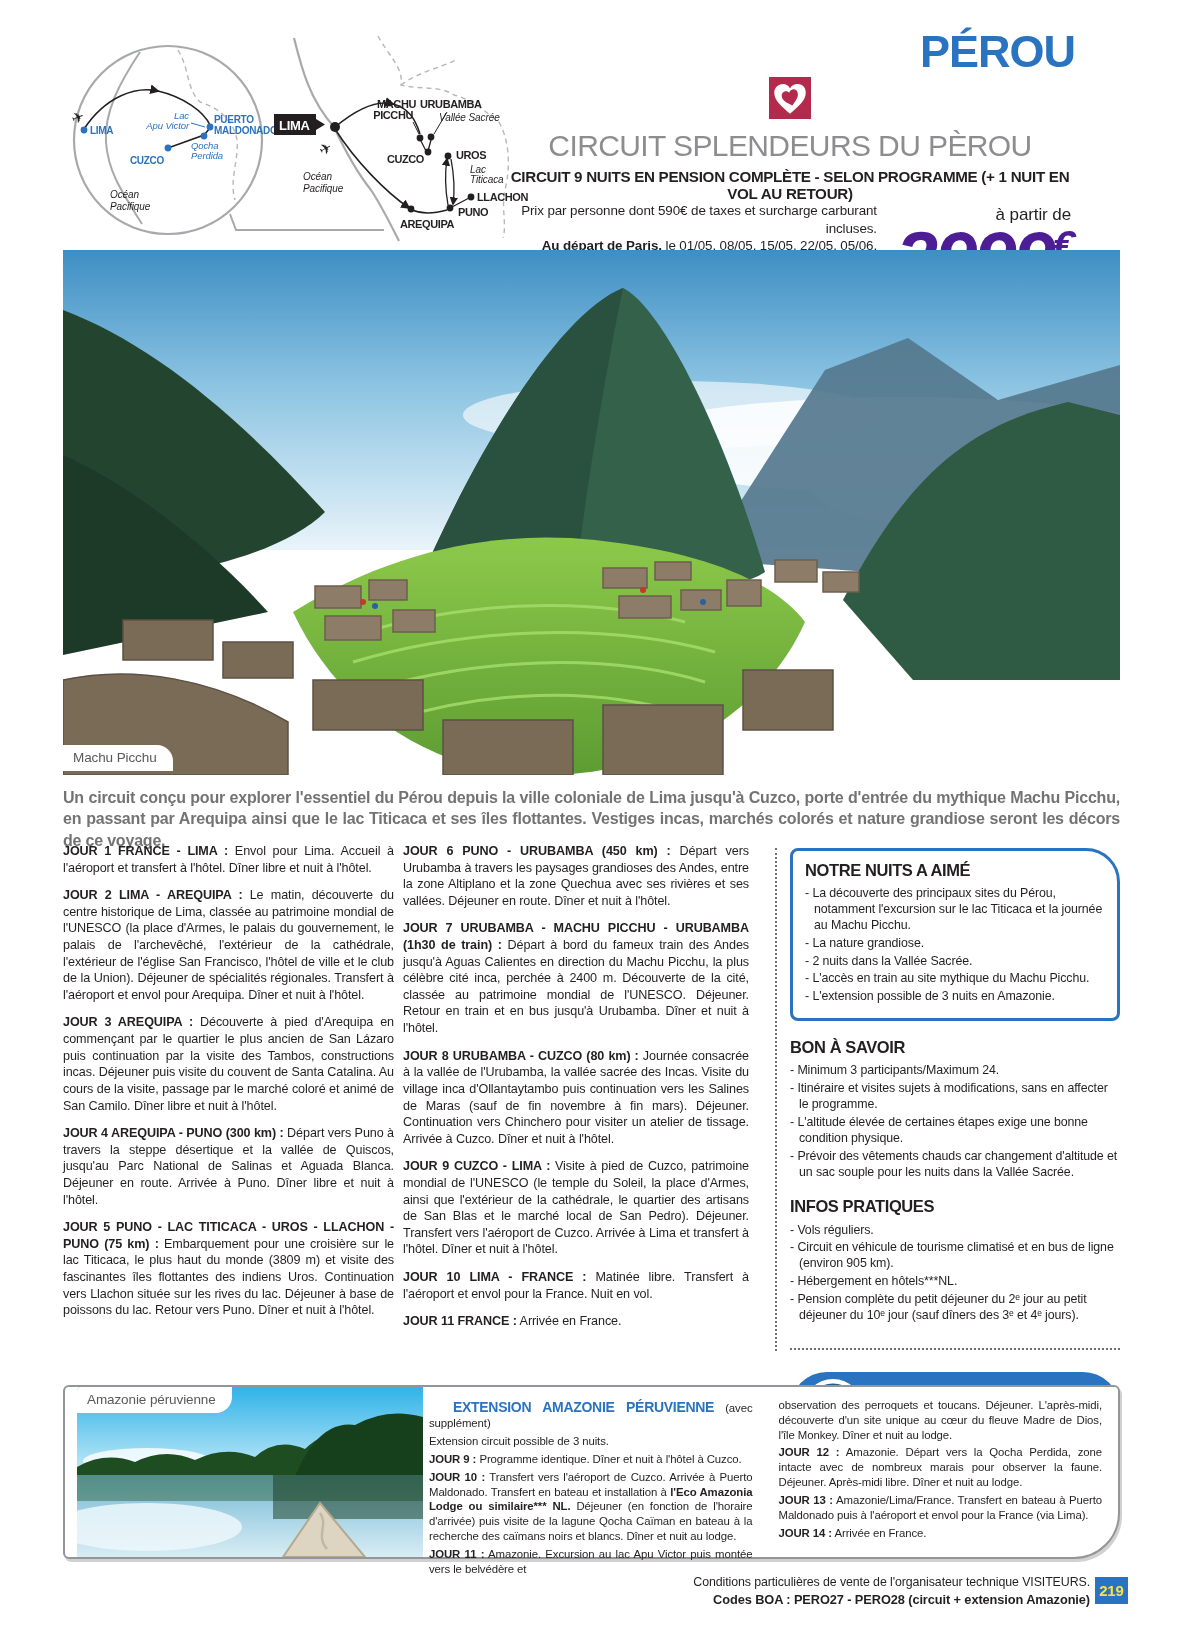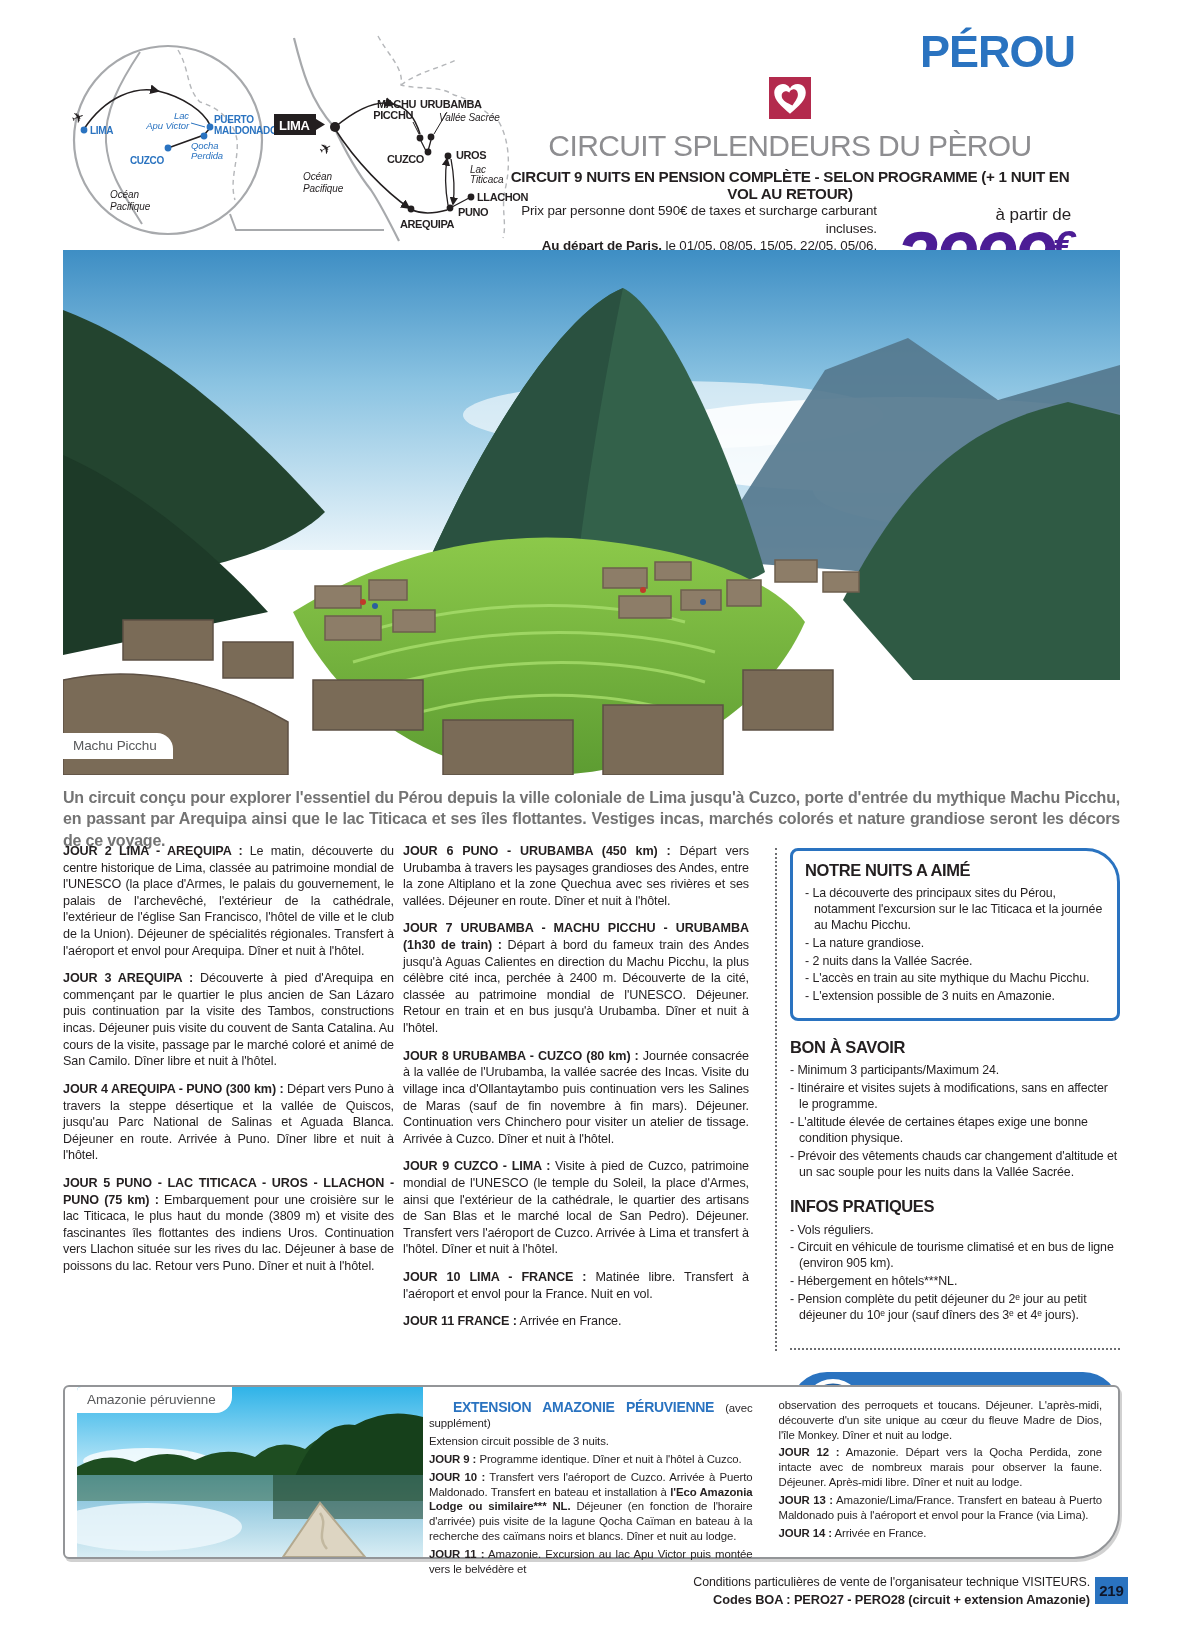--- a/index.html
+++ b/index.html
@@ -26,21 +26,21 @@
   .mcs{font-weight:bold;font-size:10px;fill:#2a73c0;letter-spacing:-0.3px;font-family:"Liberation Sans",sans-serif;}
   .mi{font-style:italic;font-size:10px;fill:#231f20;font-family:"Liberation Sans",sans-serif;}
   .mib{font-style:italic;font-size:9.5px;fill:#2a73c0;font-family:"Liberation Sans",sans-serif;}
   .mw{font-weight:bold;font-size:13px;fill:#fff;letter-spacing:-0.3px;font-family:"Liberation Sans",sans-serif;}
   .plane{font-size:15px;fill:#231f20;font-family:"DejaVu Sans",sans-serif;}
 
   
   .hero{position:absolute;left:63px;top:250px;width:1057px;height:525px;}
   .hero svg{display:block;}
   .chip{position:absolute;background:#fff;color:#58595b;font-size:13.5px;padding:5px 16px 6px 10px;}
-  .chip-mp{left:0;bottom:16px;border-radius:0 16px 0 0;}
+  .chip-mp{left:0;bottom:4px;border-radius:0 16px 0 0;}
   .chip-am{left:0;top:0;border-radius:0 0 16px 0;}
 
   
   .intro{position:absolute;left:63px;top:787px;width:1057px;margin:0;font-size:16px;font-weight:bold;
          color:#737373;line-height:1.33;text-align:justify;letter-spacing:-0.2px;}
 
   
   .col{position:absolute;top:843px;font-size:12.6px;line-height:1.32;}
   .col p{margin:0 0 11px;text-align:justify;}
   .col1{left:63px;width:331px;}
@@ -66,21 +66,21 @@
           border-radius:6px 6px 46px 6px;box-sizing:border-box;background:#fff;box-shadow:2px 3px 0 rgba(0,0,0,0.18);}
   .extphoto{position:absolute;left:12px;top:0;width:346px;height:214px;overflow:hidden;border-radius:4px 0 0 4px;}
   .extcols{position:absolute;left:364px;top:11px;right:16px;display:flex;gap:26px;}
   .extcol{flex:1;font-size:11.4px;line-height:1.3;text-align:justify;}
   .extcol p{margin:0 0 3px;}
   .ext-title{color:#2a73c0;font-weight:bold;font-size:14px;letter-spacing:-0.3px;padding-left:24px;}
 
   
   .footer{position:absolute;right:92px;top:1574px;text-align:right;font-size:12.4px;line-height:1.35;}
   .footer .fbold{font-weight:bold;font-size:12.8px;}
-  .pagenum{position:absolute;left:1095px;top:1577px;width:33px;height:27px;background:#2a73c0;color:#0f172a;
+  .pagenum{position:absolute;left:1095px;top:1577px;width:33px;height:27px;background:#2a73c0;color:#fde047;
            font-weight:bold;font-size:15px;display:flex;align-items:center;justify-content:center;}
 </style>
 </head>
 <body>
 
 <div class="page">
 
   <svg class="maps" width="530" height="212" viewBox="0 0 530 212">
     <defs>
       <marker id="arr" viewBox="0 0 10 10" refX="8" refY="5" markerWidth="6.5" markerHeight="6.5" orient="auto-start-reverse">
@@ -247,20 +247,21 @@
         <circle cx="580" cy="340" r="3" fill="#c0392b"></circle>
         <circle cx="640" cy="352" r="3" fill="#2c5f9e"></circle>
       </g>
     </svg>
     <div class="chip chip-mp">Machu Picchu</div>
   </div>
 
   <p class="intro">Un circuit conçu pour explorer l'essentiel du Pérou depuis la ville coloniale de Lima jusqu'à Cuzco, porte d'entrée du mythique Machu Picchu, en passant par Arequipa ainsi que le lac Titicaca et ses îles flottantes. Vestiges incas, marchés colorés et nature grandiose seront les décors de ce voyage.</p>
 
   <div class="col col1">
+    <p class="day"><b>JOUR 1 FRANCE - LIMA :</b> <span>Envol pour Lima. Accueil à l'aéroport et transfert à l'hôtel. Dîner libre et nuit à l'hôtel.</span></p>
     <p class="day"><b>JOUR 2 LIMA - AREQUIPA :</b> <span>Le matin, découverte du centre historique de Lima, classée au patrimoine mondial de l'UNESCO (la place d'Armes, le palais du gouvernement, le palais de l'archevêché, l'extérieur de la cathédrale, l'extérieur de l'église San Francisco, l'hôtel de ville et le club de la Union). Déjeuner de spécialités régionales. Transfert à l'aéroport et envol pour Arequipa. Dîner et nuit à l'hôtel.</span></p>
     <p class="day"><b>JOUR 3 AREQUIPA :</b> <span>Découverte à pied d'Arequipa en commençant par le quartier le plus ancien de San Lázaro puis continuation par la visite des Tambos, constructions incas. Déjeuner puis visite du couvent de Santa Catalina. Au cours de la visite, passage par le marché coloré et animé de San Camilo. Dîner libre et nuit à l'hôtel.</span></p>
     <p class="day"><b>JOUR 4 AREQUIPA - PUNO (300 km) :</b> <span>Départ vers Puno à travers la steppe désertique et la vallée de Quiscos, jusqu'au Parc National de Salinas et Aguada Blanca. Déjeuner en route. Arrivée à Puno. Dîner libre et nuit à l'hôtel.</span></p>
     <p class="day"><b>JOUR 5 PUNO - LAC TITICACA - UROS - LLACHON - PUNO (75 km) :</b> <span>Embarquement pour une croisière sur le lac Titicaca, le plus haut du monde (3809 m) et visite des fascinantes îles flottantes des indiens Uros. Continuation vers Llachon située sur les rives du lac. Déjeuner à base de poissons du lac. Retour vers Puno. Dîner et nuit à l'hôtel.</span></p>
   </div>
 
   <div class="col col2">
     <p class="day"><b>JOUR 6 PUNO - URUBAMBA (450 km) :</b> <span>Départ vers Urubamba à travers les paysages grandioses des Andes, entre la zone Altiplano et la zone Quechua avec ses rivières et ses vallées. Déjeuner en route. Dîner et nuit à l'hôtel.</span></p>
     <p class="day"><b>JOUR 7 URUBAMBA - MACHU PICCHU - URUBAMBA (1h30 de train) :</b> <span>Départ à bord du fameux train des Andes jusqu'à Aguas Calientes en direction du Machu Picchu, la plus célèbre cité inca, perchée à 2400 m. Découverte de la cité, classée au patrimoine mondial de l'UNESCO. Déjeuner. Retour en train et en bus jusqu'à Urubamba. Dîner et nuit à l'hôtel.</span></p>
     <p class="day"><b>JOUR 8 URUBAMBA - CUZCO (80 km) :</b> <span>Journée consacrée à la vallée de l'Urubamba, la vallée sacrée des Incas. Visite du village inca d'Ollantaytambo puis continuation vers les Salines de Maras (sauf de fin novembre à fin mars). Déjeuner. Continuation vers Chinchero pour visiter un atelier de tissage. Arrivée à Cuzco. Dîner et nuit à l'hôtel.</span></p>

